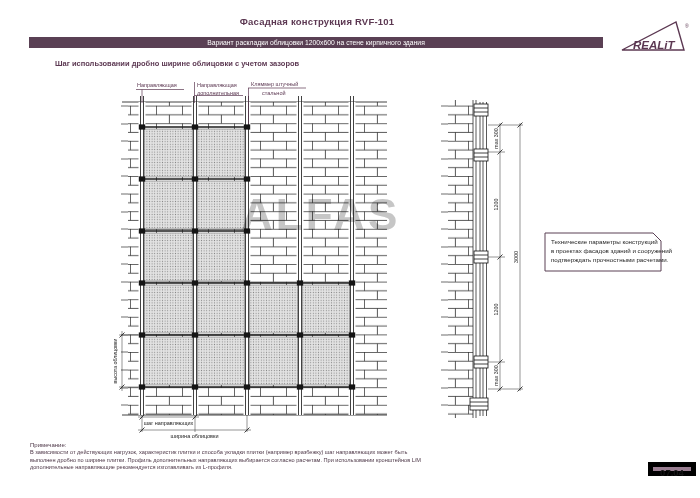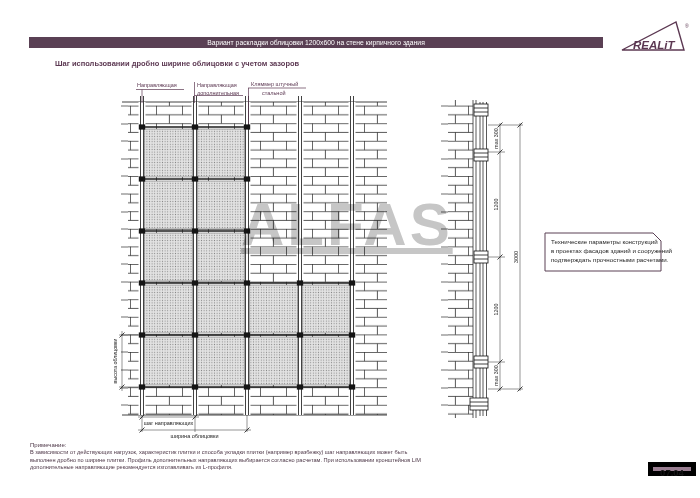--- a/index.html
+++ b/index.html
@@ -6,21 +6,21 @@
   body{width:700px;height:498px;font-family:"Liberation Sans",sans-serif;position:relative;overflow:hidden;}
   .page{position:absolute;inset:0;background:#ffffff;}
   .abs{position:absolute;}
   
   .doc-title{left:30px;top:16px;width:574px;text-align:center;font-size:9.5px;font-weight:bold;color:#5c3852;letter-spacing:.2px;}
   .doc-subtitle-bar{left:29px;top:37px;width:574px;height:11px;background:#5a4054;}
   .doc-subtitle{width:100%;text-align:center;font-size:6.8px;line-height:11px;color:#ffffff;}
   .sheet-heading{left:55px;top:59px;font-size:7.5px;font-weight:bold;color:#5c3852;}
   
   .wm{color:#c6c6c6;mix-blend-mode:multiply;font-weight:bold;z-index:3;white-space:nowrap;}
-  .wm-name{left:241px;top:190px;font-size:60px;letter-spacing:3px;text-decoration:underline;}
+  .wm-name{left:241px;top:190px;font-size:44px;letter-spacing:3px;}
   .wm-phone{left:222px;top:264px;font-size:26px;letter-spacing:.5px;}
   
   .note{left:30px;top:442px;color:#4d3747;z-index:4;}
   .note-title{font-size:6px;margin-bottom:1px;}
   .note-line{font-size:5.6px;line-height:1.38;}
   
   .page-badge{left:648px;top:462px;width:48px;height:14px;background:#9a7e92;border:5px solid #000000;box-sizing:border-box;
     color:#151515;font-size:9.5px;font-weight:bold;text-align:center;line-height:12px;z-index:4;}
   
   svg.draw{position:absolute;left:0;top:0;z-index:2;}
@@ -29,20 +29,21 @@
   svg .dimv{font-size:5.3px;fill:#1c1c1c;}
   svg .callout-text{font-size:6.2px;fill:#1f1f1f;}
   svg .logo-text{font-size:11.5px;font-weight:bold;font-style:italic;fill:#5c3852;}
   svg .logo-reg{font-size:5px;fill:#5c3852;}
 </style>
 </head>
 <body>
 
 <div class="page">
 
+  <div class="abs doc-title">Фасадная конструкция RVF-101</div>
   <div class="abs doc-subtitle-bar">
     <div class="doc-subtitle">Вариант раскладки облицовки 1200х600 на стене кирпичного здания</div>
   </div>
   <div class="abs sheet-heading">Шаг использовании дробно ширине облицовки с учетом зазоров</div>
 
   <svg class="draw" width="700" height="498" viewBox="0 0 700 498">
     <defs>
       <pattern id="brick" width="26" height="17.6" patternUnits="userSpaceOnUse">
         <rect width="26" height="17.6" fill="#ffffff"></rect>
         <path d="M0,0.4 H26 M0,9.2 H26 M0.4,0 V9.2 M13.4,9.2 V17.6" stroke="#2e2e2e" stroke-width="0.8" fill="none"></path>

